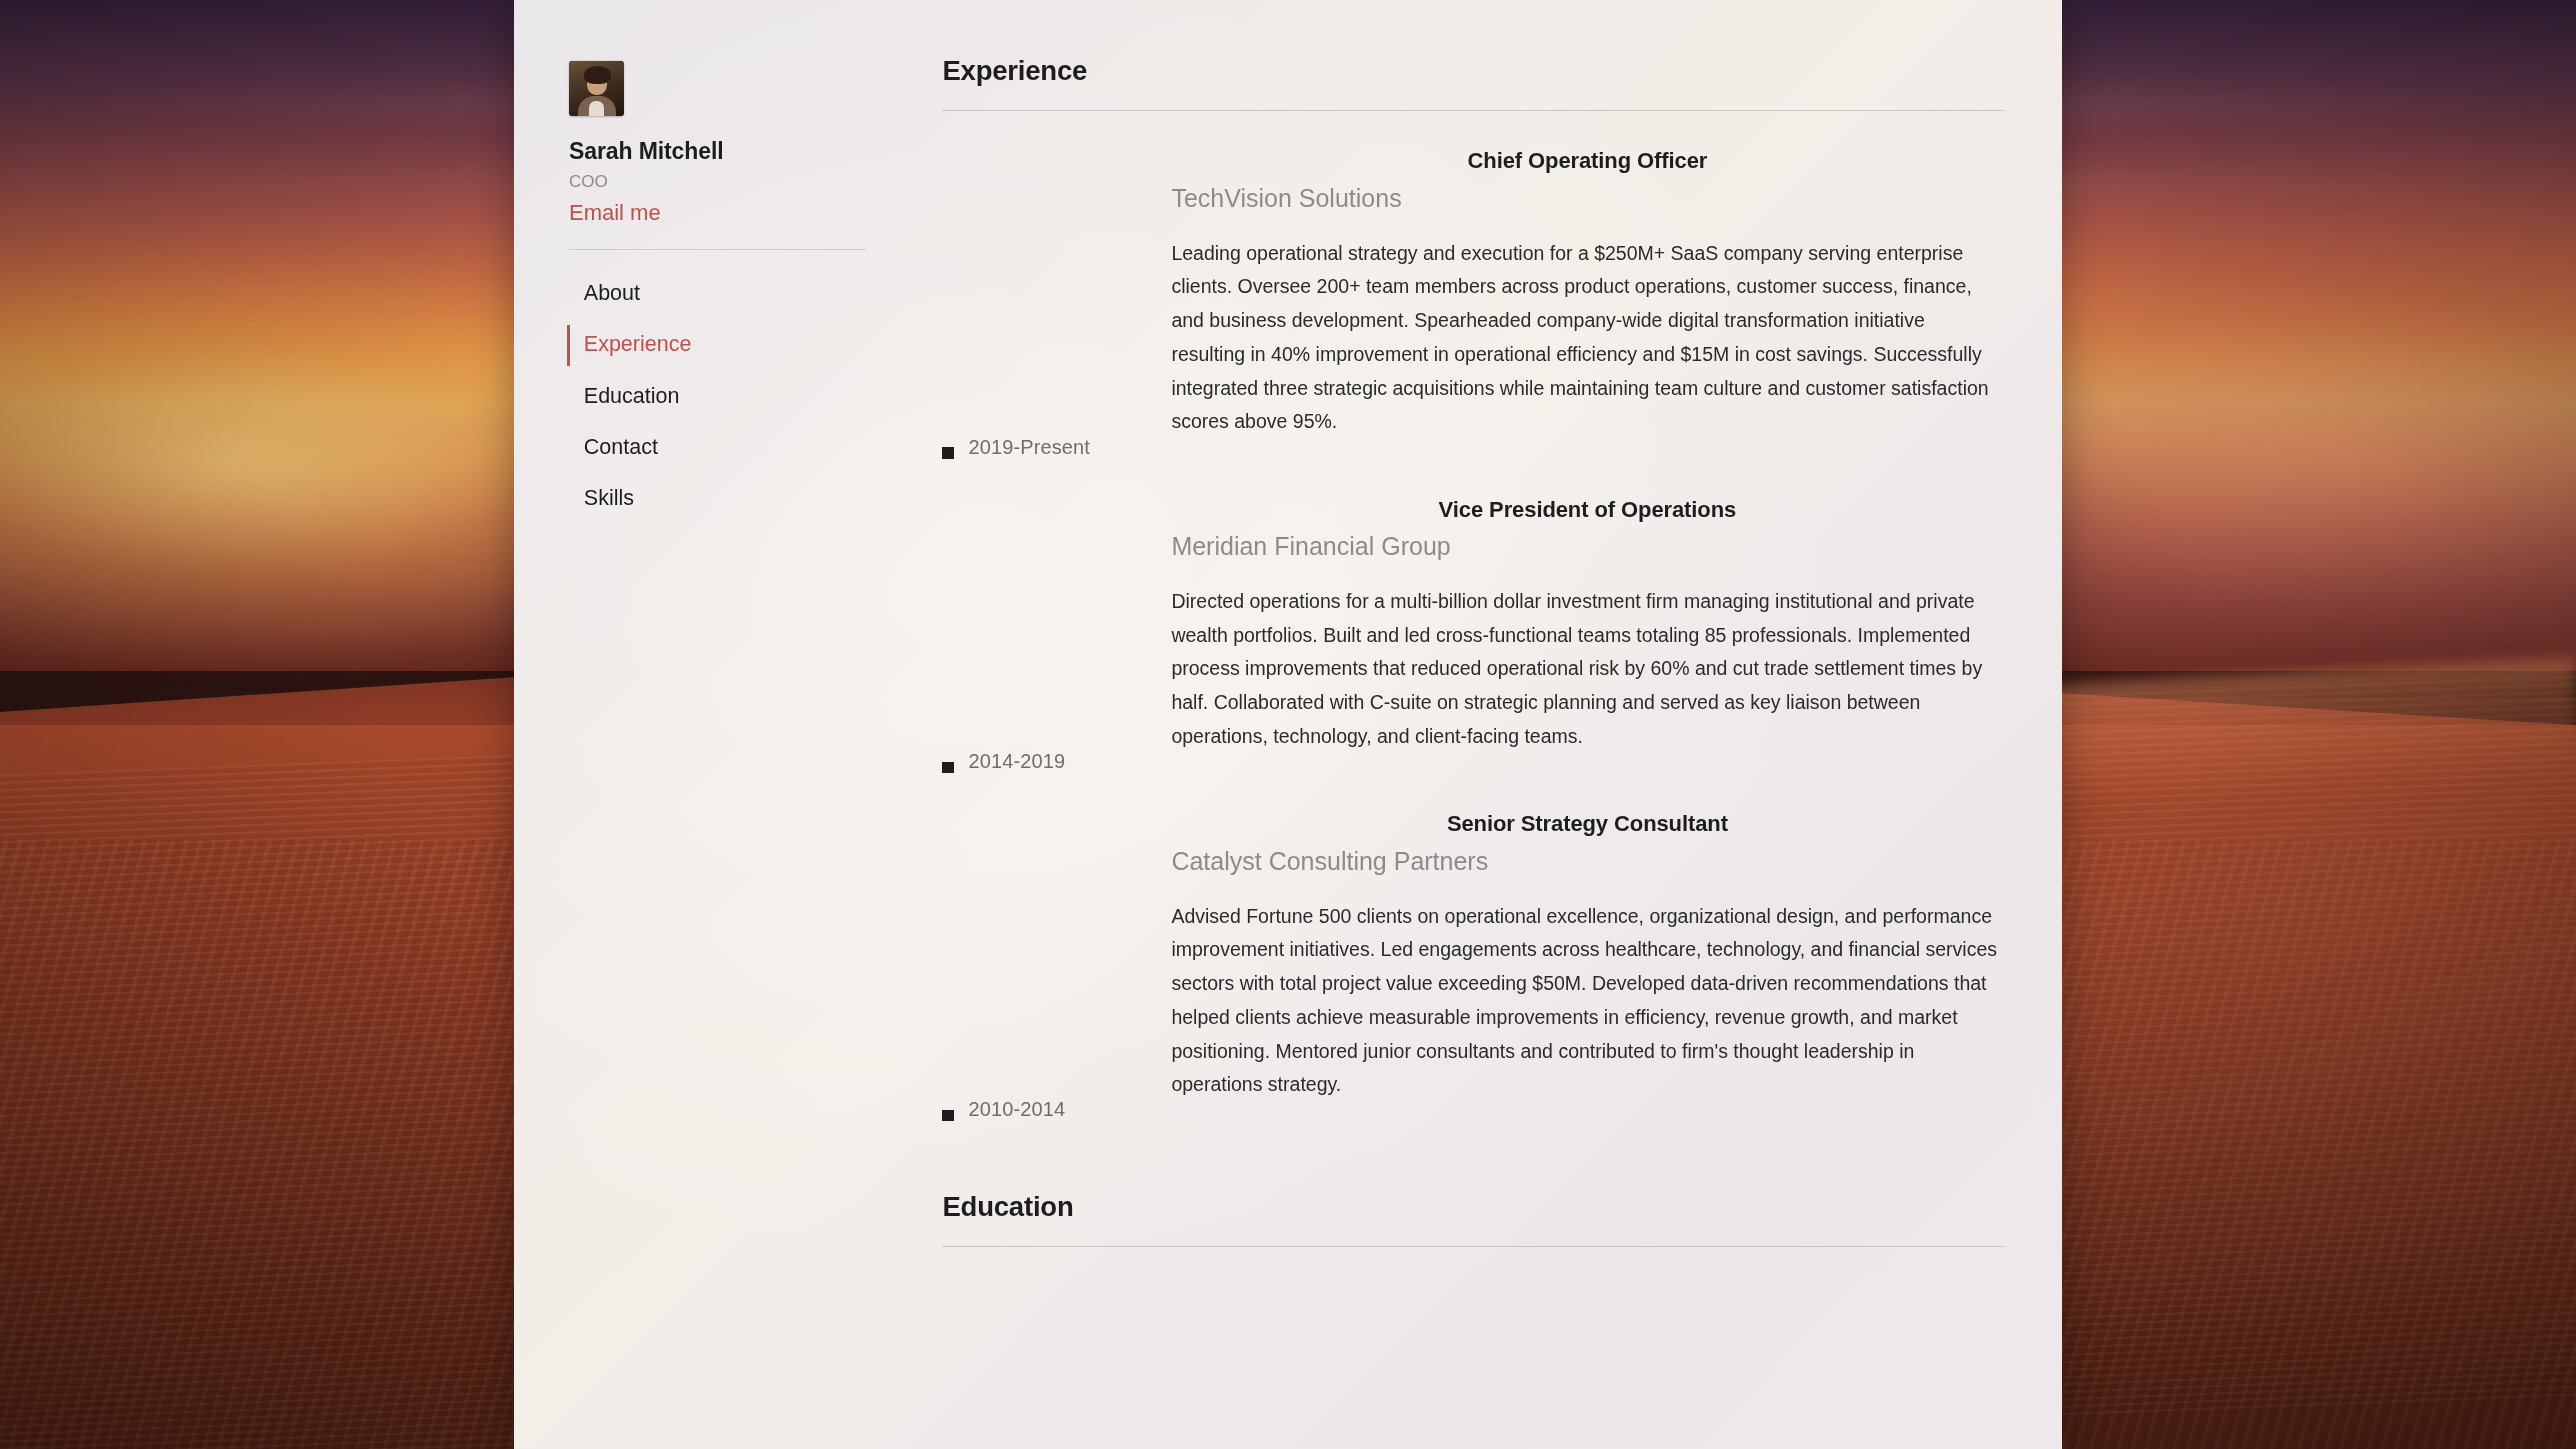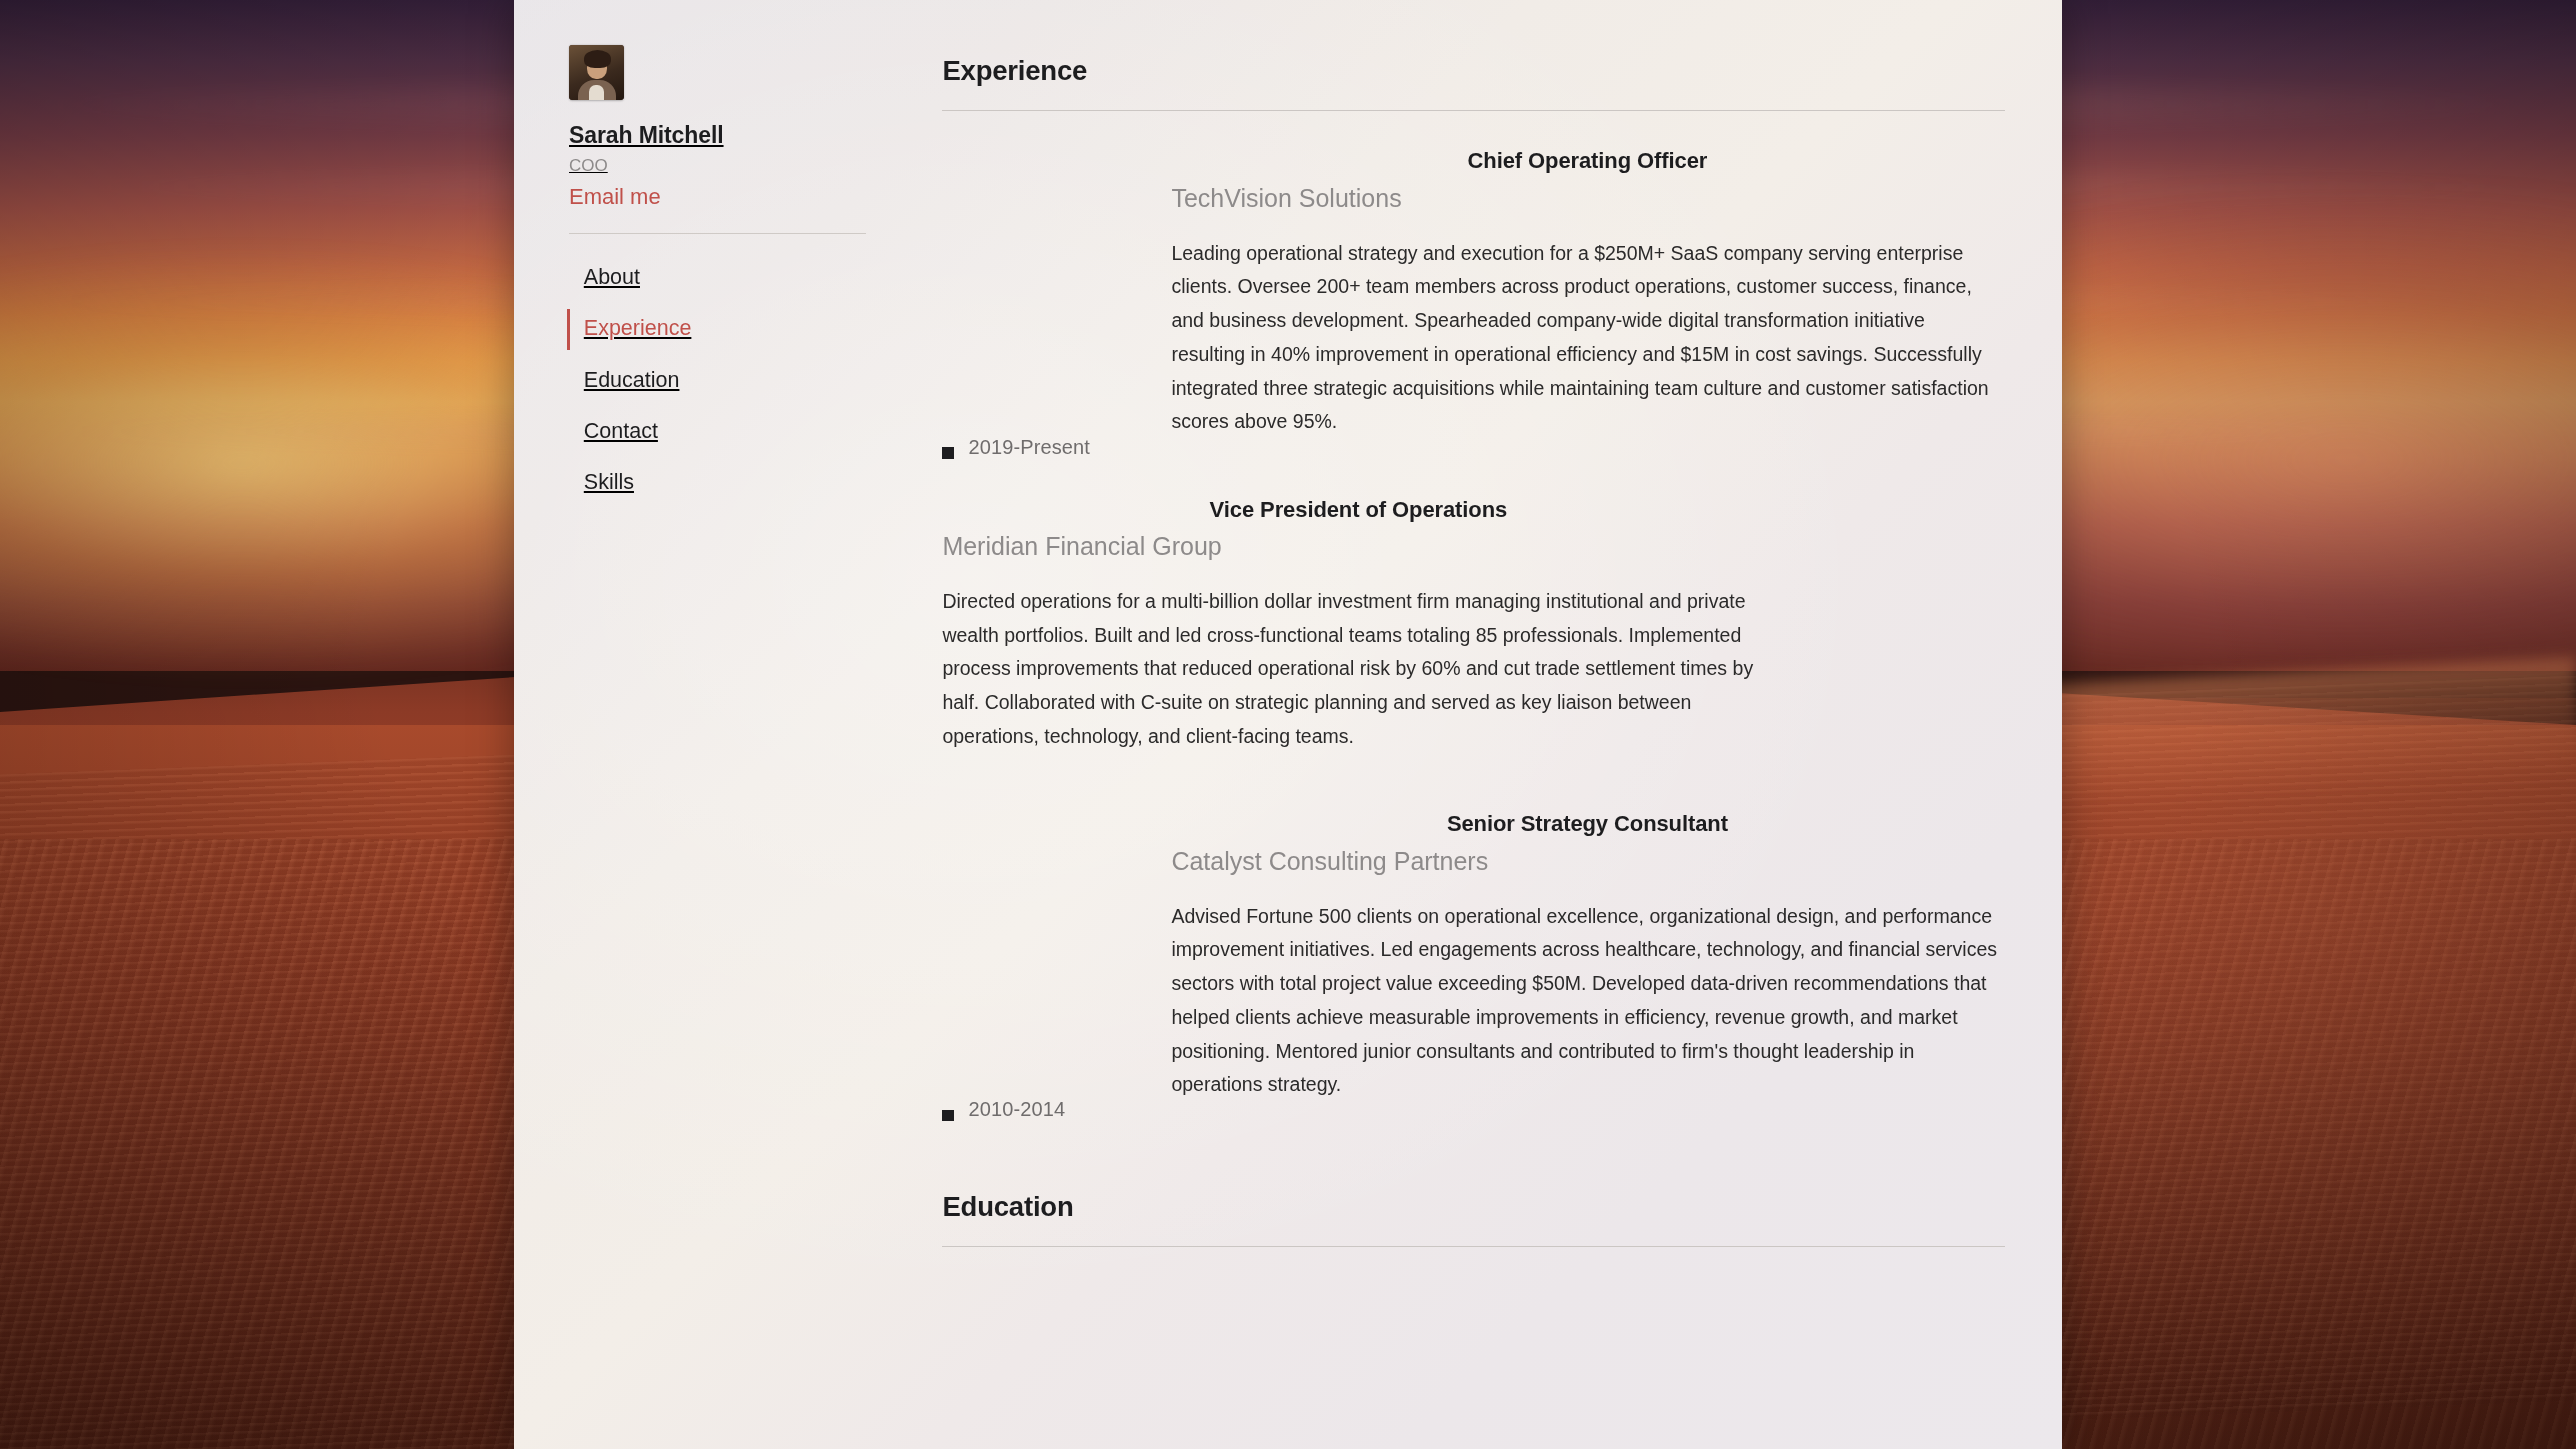--- a/index.html
+++ b/index.html
@@ -150,24 +150,23 @@
     position: absolute;
     inset: 0;
     background: radial-gradient(ellipse at 30% 40%, rgba(255,255,255,0.35) 0%, rgba(255,255,255,0) 60%);
     pointer-events: none;
   }
 
   
   .sidebar {
     width: 419px;
     flex: 0 0 419px;
-    padding: 45px 0 0 55px;
+    padding: 61px 0 0 55px;
     position: relative;
     z-index: 2;
-    text-decoration: underline;
   }
   .avatar {
     width: 55px;
     height: 55px;
     border-radius: 3.4px;
     overflow: hidden;
     position: relative;
     background: #4a3b30;
     box-shadow: 0 0.7px 2px rgba(0,0,0,0.25);
   }
@@ -383,20 +382,24 @@
           <span class="job-date">2019-Present</span>
         </div>
         <div class="job-right">
           <div class="job-title">Chief Operating Officer</div>
           <div class="job-company">TechVision Solutions</div>
           <p class="job-desc">Leading operational strategy and execution for a $250M+ SaaS company serving enterprise clients. Oversee 200+ team members across product operations, customer success, finance, and business development. Spearheaded company-wide digital transformation initiative resulting in 40% improvement in operational efficiency and $15M in cost savings. Successfully integrated three strategic acquisitions while maintaining team culture and customer satisfaction scores above 95%.</p>
         </div>
       </div>
 
       <div class="job">
+        <div class="job-left">
+          <span class="bullet"></span>
+          <span class="job-date">2014-2019</span>
+        </div>
         <div class="job-right">
           <div class="job-title">Vice President of Operations</div>
           <div class="job-company">Meridian Financial Group</div>
           <p class="job-desc">Directed operations for a multi-billion dollar investment firm managing institutional and private wealth portfolios. Built and led cross-functional teams totaling 85 professionals. Implemented process improvements that reduced operational risk by 60% and cut trade settlement times by half. Collaborated with C-suite on strategic planning and served as key liaison between operations, technology, and client-facing teams.</p>
         </div>
       </div>
 
       <div class="job">
         <div class="job-left">
           <span class="bullet"></span>

